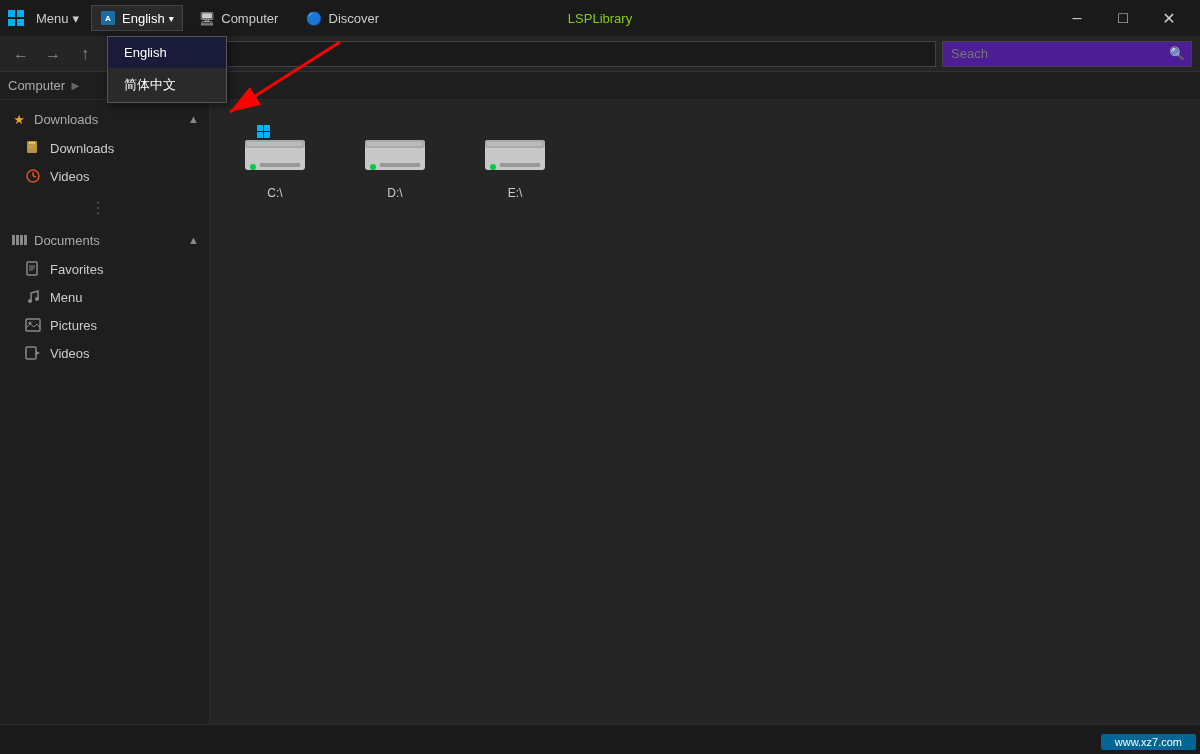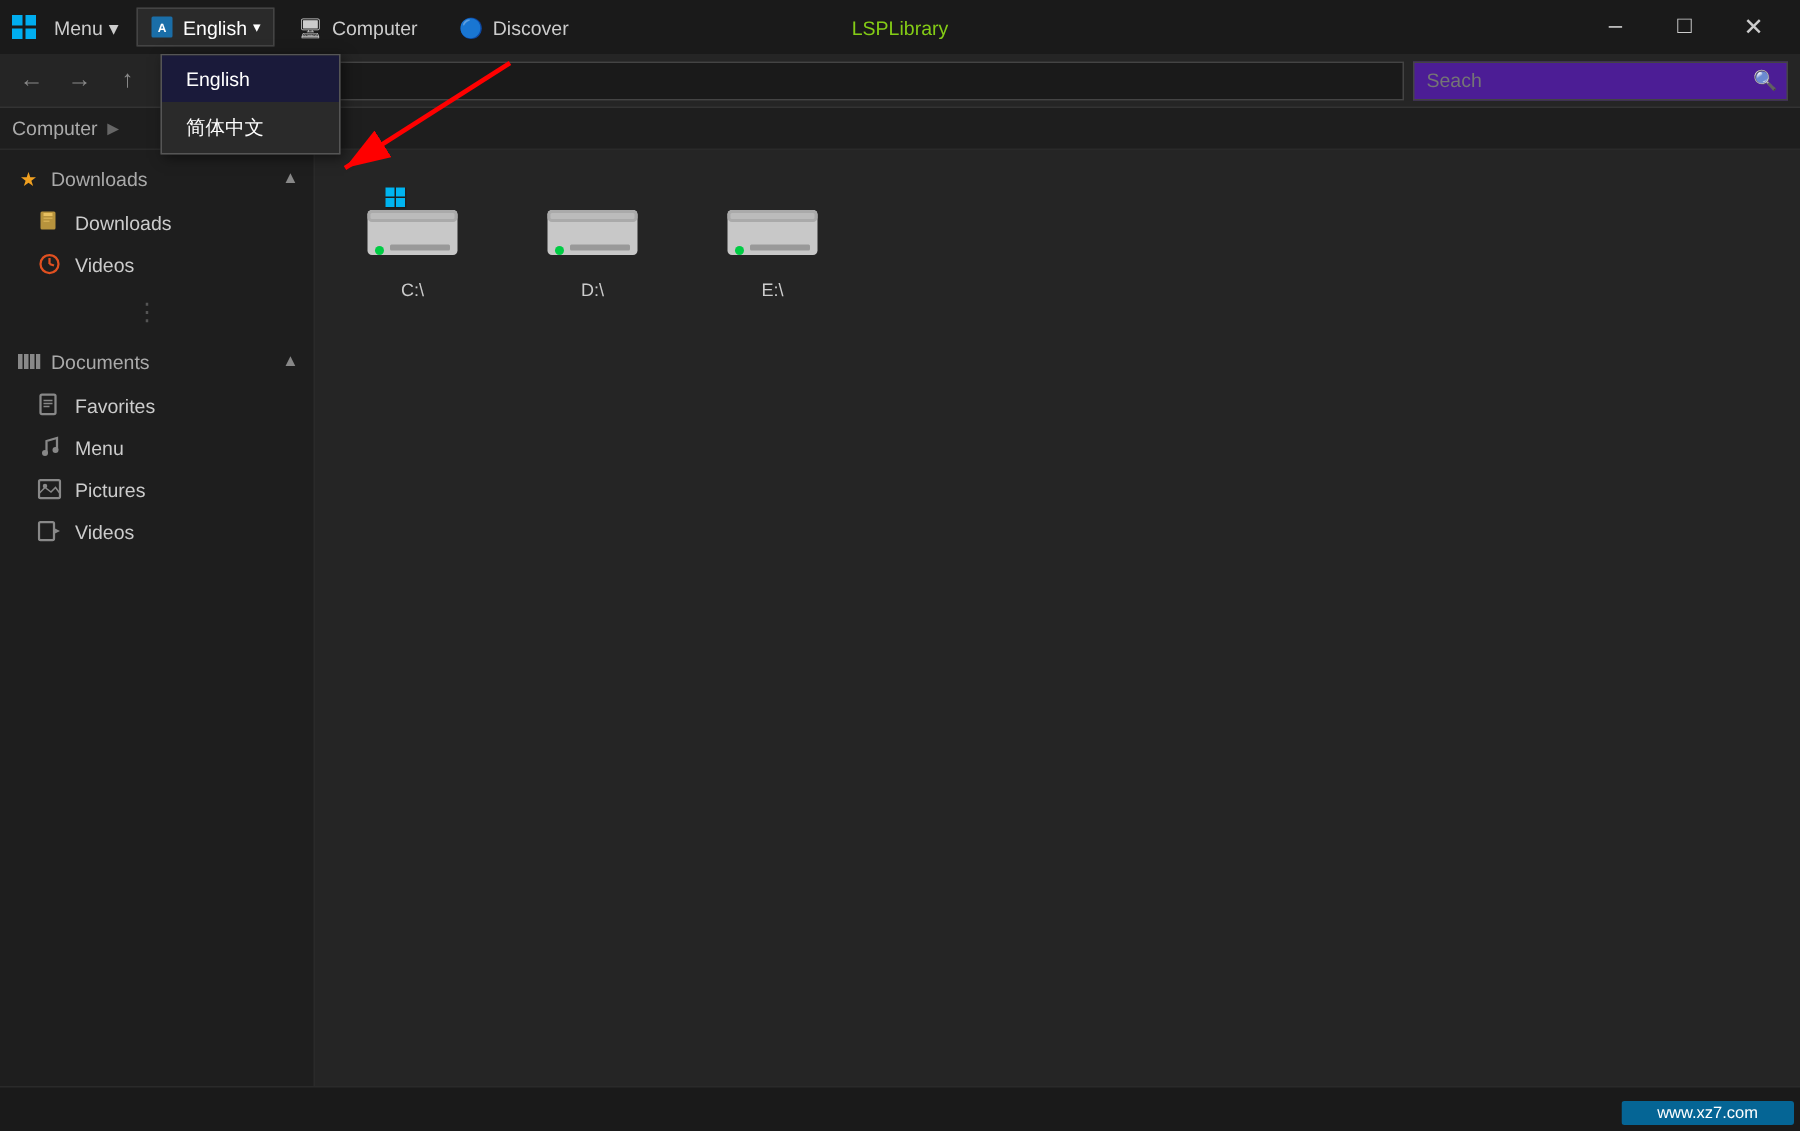--- a/index.html
+++ b/index.html
@@ -298,21 +298,21 @@
     }
 
     
     .watermark {
       position: fixed;
       bottom: 4px;
       right: 4px;
       background: rgba(0,120,180,0.8);
       color: white;
       font-size: 11px;
-      padding: 2px 24px;
+      padding: 2px 14px;
       border-radius: 2px;
       z-index: 500;
     }
 
     
     .dot-menu {
       color: #555;
       font-size: 16px;
       letter-spacing: 1px;
       padding: 8px 0 8px 90px;

